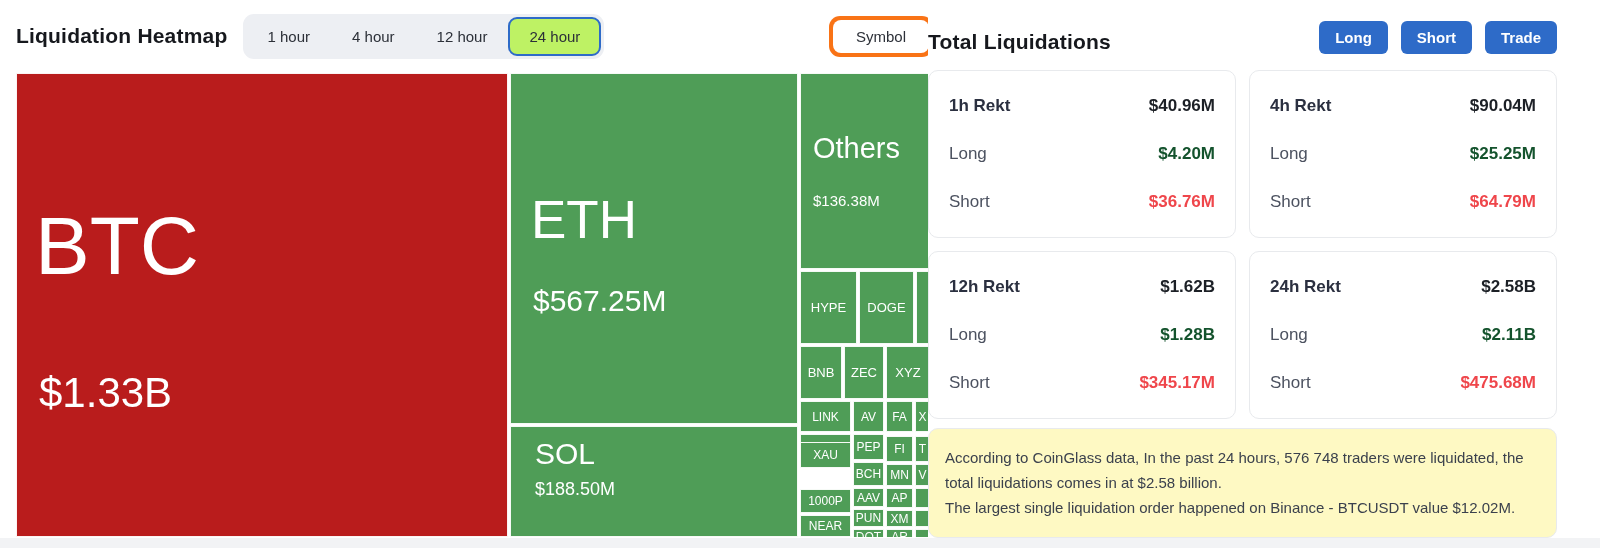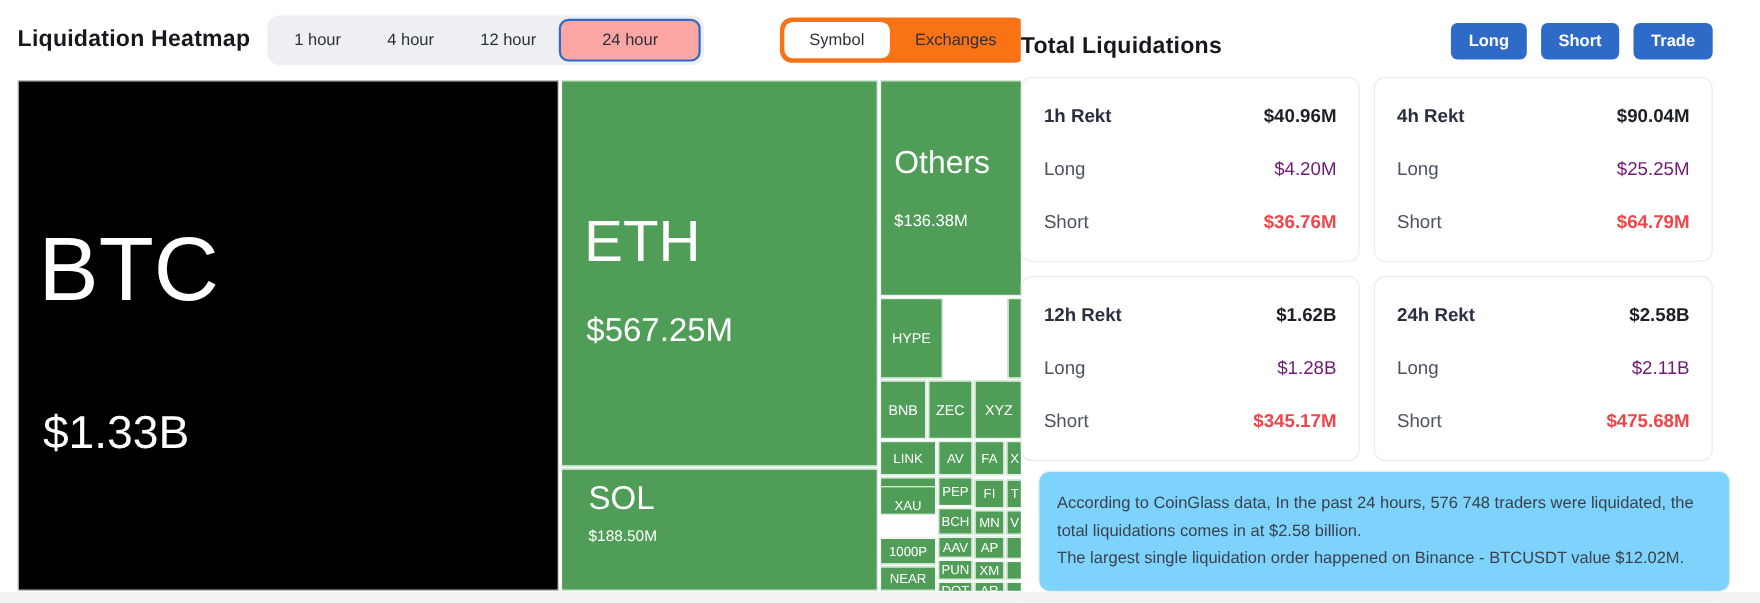--- a/index.html
+++ b/index.html
@@ -6,78 +6,77 @@
   html,body { width:1600px; height:548px; }
   body { font-family:"Liberation Sans", sans-serif; background:#f2f3f5; }
   .page { position:relative; width:1600px; height:548px; background:#ffffff; overflow:hidden; }
   .footer-strip { position:absolute; left:0; top:538px; width:1600px; height:10px; background:#f2f3f5; }
 
   
   .left-header { position:absolute; left:0; top:0; width:933px; height:72px; display:flex; align-items:center; background:#fff; }
   .hm-title { margin-left:16px; font-size:21px; font-weight:700; color:#16181d; letter-spacing:.2px; }
   .time-tabs { margin-left:16px; display:flex; align-items:center; background:#edeff3; border-radius:11px; padding:3px; }
   .ttab { font-size:15px; color:#2c3038; padding:9px 19px; border-radius:9px; border:2px solid transparent; cursor:pointer; white-space:nowrap; }
-  .ttab.sel { background:#fca5a5; border-color:#2e6bc8; padding:9px 37px; }
+  .ttab.sel { background:#bef264; border-color:#2e6bc8; padding:9px 19px; }
   .view-tabs { margin-left:auto; margin-right:0; display:flex; align-items:center; background:#f97316; border-radius:11px; padding:4px; }
   .vtab { font-size:15px; color:#2c3038; padding:8px 23px; border-radius:8px; cursor:pointer; white-space:nowrap; }
   .vtab.sel { background:#fff; }
 
   
   .treemap { position:absolute; left:16px; top:73px; width:914px; height:464px; background:#fff; overflow:hidden; }
   .tile { position:absolute; border:1px solid rgba(255,255,255,.95); color:#fff; overflow:hidden; cursor:pointer; }
-  .t-light { background:#000000; }
+  .t-light { background:#b91c1c; }
   .t-dark  { background:#4f9d57; }
   .s-sm,.s-xs { display:flex; align-items:center; justify-content:center; white-space:nowrap; }
   .s-sm { font-size:13px; }
   .s-xs { font-size:12px; }
   .t-lbl,.t-val { position:absolute; white-space:nowrap; }
   .s-xl .t-lbl { left:18px; top:125px; font-size:82px; }
   .s-xl .t-val { left:22px; top:295px; font-size:42px; }
   .s-lg .t-lbl { left:20px; top:115px; font-size:53px; }
   .s-lg .t-val { left:22px; top:210px; font-size:30px; }
   .s-md .t-lbl { left:24px; top:10px;  font-size:30px; }
-  .s-md .t-val { left:24px; top:52px;  font-size:14px; }
+  .s-md .t-val { left:24px; top:52px;  font-size:18px; }
   .s-md2 .t-lbl { left:12px; top:58px;  font-size:29px; }
   .s-md2 .t-val { left:12px; top:118px; font-size:15px; }
 
   
   .panel { position:absolute; left:928px; top:0; width:629px; height:548px; background:#fff; }
   .panel-header { position:absolute; left:0; top:14px; width:629px; height:40px; display:flex; align-items:flex-end; }
   .panel-title { font-size:21px; font-weight:700; color:#16181d; letter-spacing:.2px; }
   .panel-actions { margin-left:auto; display:flex; gap:13px; }
   .act-btn { background:#2e6bc8; color:#fff; font-size:15px; font-weight:700; font-family:"Liberation Sans",sans-serif; border:none; border-radius:6px; padding:8px 16px; cursor:pointer; }
 
   .cards { position:absolute; left:0; top:70px; width:629px; display:flex; flex-wrap:wrap; gap:13px; }
   .card { width:308px; height:168px; background:#fff; border:1px solid #e8eaed; border-radius:10px; padding:25px 20px; display:flex; flex-direction:column; justify-content:space-between; }
   .card-row { display:flex; align-items:center; justify-content:space-between; font-size:17px; }
   .cr-label { color:#2b3040; font-weight:700; }
   .cr-total { color:#1c2026; font-weight:700; }
   .cr-sub   { color:#4c5260; font-weight:400; }
-  .cr-long  { color:#701a75; font-weight:400; }
+  .cr-long  { color:#14532d; font-weight:700; }
   .cr-short { color:#ef464b; font-weight:600; }
 
-  .summary-card { position:absolute; left:0; top:428px; width:629px; height:110px; background:#7dd3fc; border:1px solid #e8eaed; border-radius:10px; padding:17px 16px;margin-left:16px; }
+  .summary-card { position:absolute; left:0; top:428px; width:629px; height:110px; background:#fef9c3; border:1px solid #e8eaed; border-radius:10px; padding:17px 16px; }
   .summary-card p { font-size:15px; color:#3b414d; line-height:1.65; }
 </style>
 </head>
 <body>
 
 <div class="page">
 
   <div class="left-header">
     <div class="hm-title">Liquidation Heatmap</div>
     <div class="time-tabs">
         <div class="ttab">1 hour</div>
         <div class="ttab">4 hour</div>
         <div class="ttab">12 hour</div>
         <div class="ttab sel">24 hour</div>
       </div>
     <div class="view-tabs">
         <div class="vtab sel">Symbol</div>
-        <div class="vtab">Exchanges</div>
       </div>
   </div>
 
   <div class="treemap">
       <div class="tile t-light s-xl" style="left: 0px; top: 0px; width: 492px; height: 464px;">
         <span class="t-lbl">BTC</span>
         <span class="t-val">$1.33B</span>
       </div>
       <div class="tile t-dark s-lg" style="left: 494px; top: 0px; width: 288px; height: 351px;">
         <span class="t-lbl">ETH</span>
@@ -87,20 +86,23 @@
         <span class="t-lbl">SOL</span>
         <span class="t-val">$188.50M</span>
       </div>
       <div class="tile t-dark s-md2" style="left: 784px; top: 0px; width: 130px; height: 196px;">
         <span class="t-lbl">Others</span>
         <span class="t-val">$136.38M</span>
       </div>
       <div class="tile t-dark s-sm" style="left: 784px; top: 198px; width: 57px; height: 73px;">
         <span>HYPE</span>
       </div>
+      <div class="tile t-dark s-sm" style="left: 843px; top: 198px; width: 55px; height: 73px;">
+        <span>DOGE</span>
+      </div>
       <div class="tile t-dark s-xs" style="left: 900px; top: 198px; width: 14px; height: 73px;"></div>
       <div class="tile t-dark s-sm" style="left: 784px; top: 273px; width: 42px; height: 53px;">
         <span>BNB</span>
       </div>
       <div class="tile t-dark s-sm" style="left: 828px; top: 273px; width: 40px; height: 53px;">
         <span>ZEC</span>
       </div>
       <div class="tile t-dark s-sm" style="left: 870px; top: 273px; width: 44px; height: 53px;">
         <span>XYZ</span>
       </div>
@@ -121,21 +123,21 @@
       </div>
       <div class="tile t-dark s-xs" style="left: 837px; top: 361px; width: 31px; height: 26px;">
         <span>PEP</span>
       </div>
       <div class="tile t-dark s-xs" style="left: 870px; top: 363px; width: 27px; height: 26px;">
         <span>FI</span>
       </div>
       <div class="tile t-dark s-xs" style="left: 899px; top: 363px; width: 15px; height: 26px;">
         <span>T</span>
       </div>
-      <div class="tile t-dark s-xs" style="left: 784px; top: 369px; width: 51px; height: 26px; align-items: flex-end;">
+      <div class="tile t-dark s-xs" style="left: 784px; top: 369px; width: 51px; height: 26px;">
         <span>XAU</span>
       </div>
       <div class="tile t-dark s-xs" style="left: 837px; top: 389px; width: 31px; height: 24px;">
         <span>BCH</span>
       </div>
       <div class="tile t-dark s-xs" style="left: 870px; top: 391px; width: 27px; height: 22px;">
         <span>MN</span>
       </div>
       <div class="tile t-dark s-xs" style="left: 899px; top: 391px; width: 15px; height: 22px;">
         <span>V</span>

